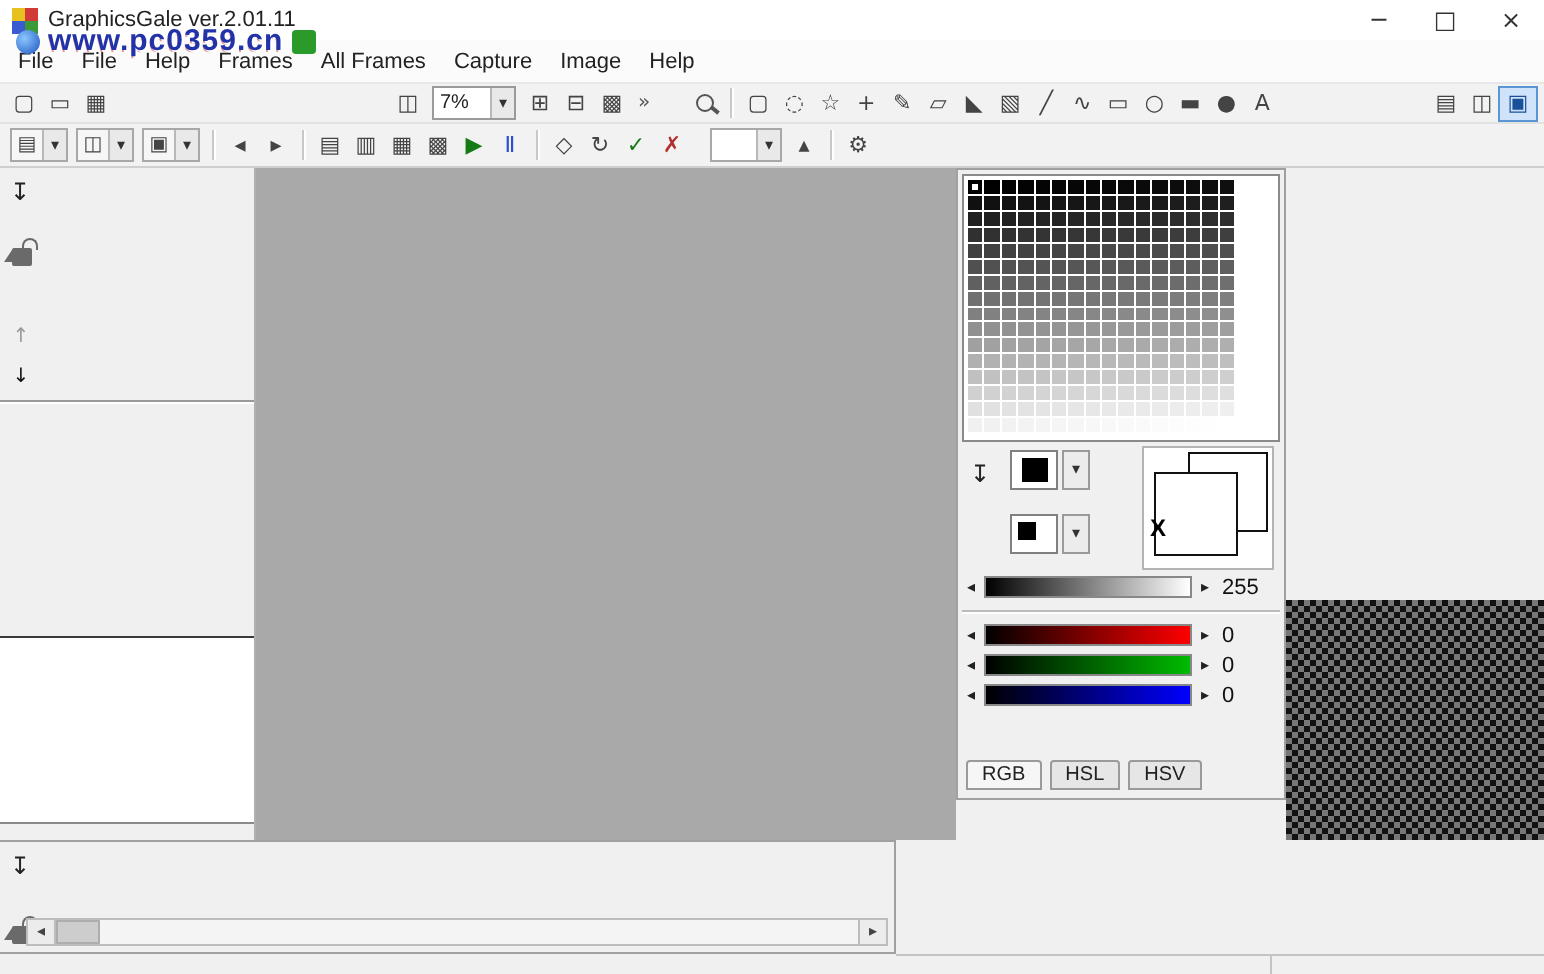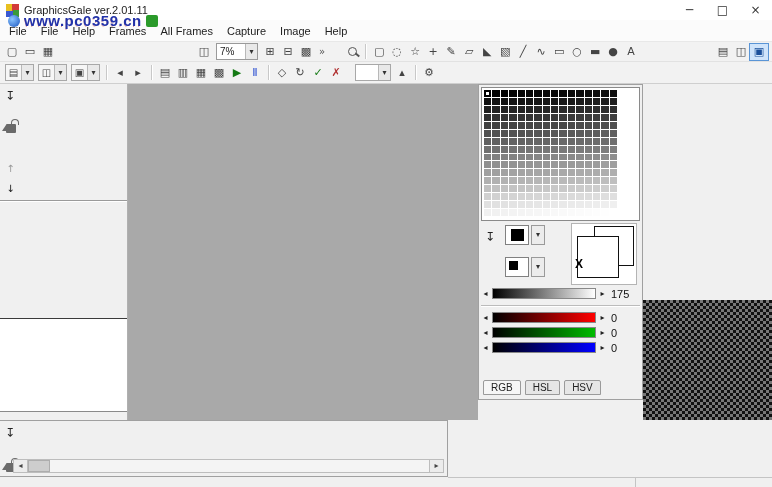--- a/index.html
+++ b/index.html
@@ -539,21 +539,21 @@
         <span class="sw-back"></span>
         <span class="sw-front"></span>
         <span class="sw-x">X</span>
       </div>
 
       <div class="slider-stack">
           <div class="srow">
             <div class="sbtn">◂</div>
             <div class="strack track-alpha"></div>
             <div class="sbtn">▸</div>
-            <div class="sval">175</div>
+            <div class="sval">255</div>
           </div>
           <div class="shr"></div>
           <div class="srow">
             <div class="sbtn">◂</div>
             <div class="strack track-red"></div>
             <div class="sbtn">▸</div>
             <div class="sval">0</div>
           </div>
           <div class="srow">
             <div class="sbtn">◂</div>

